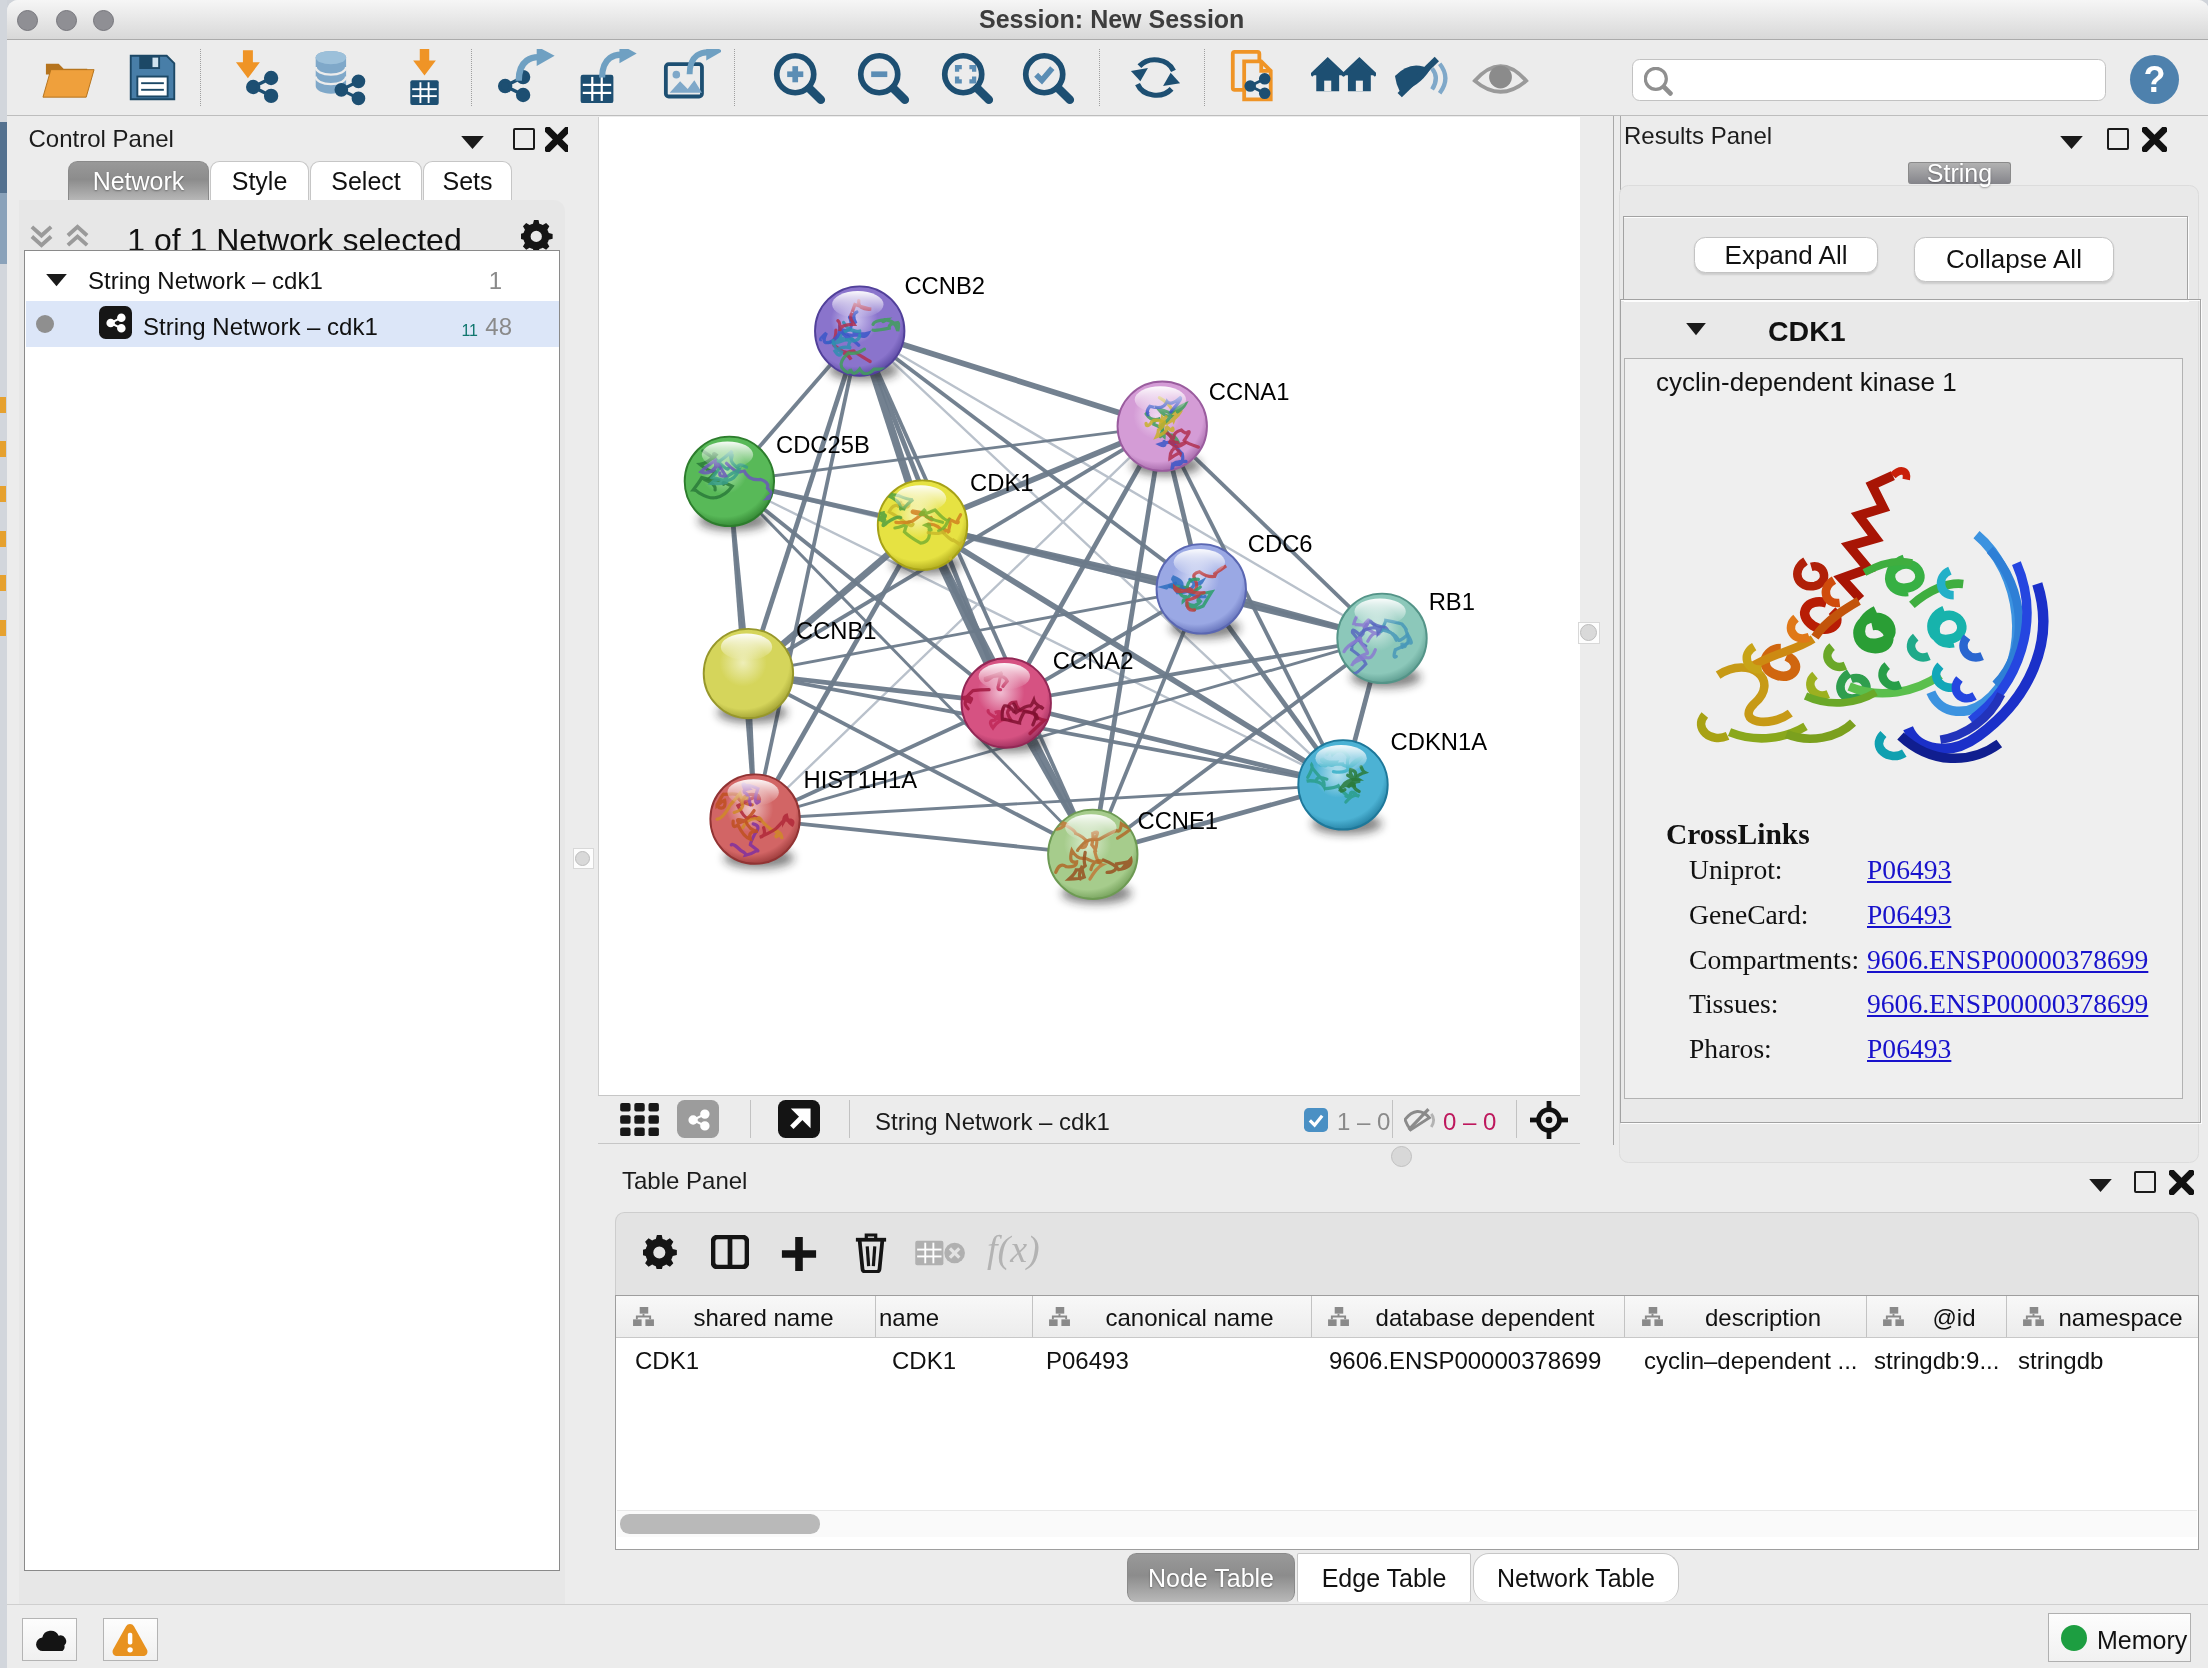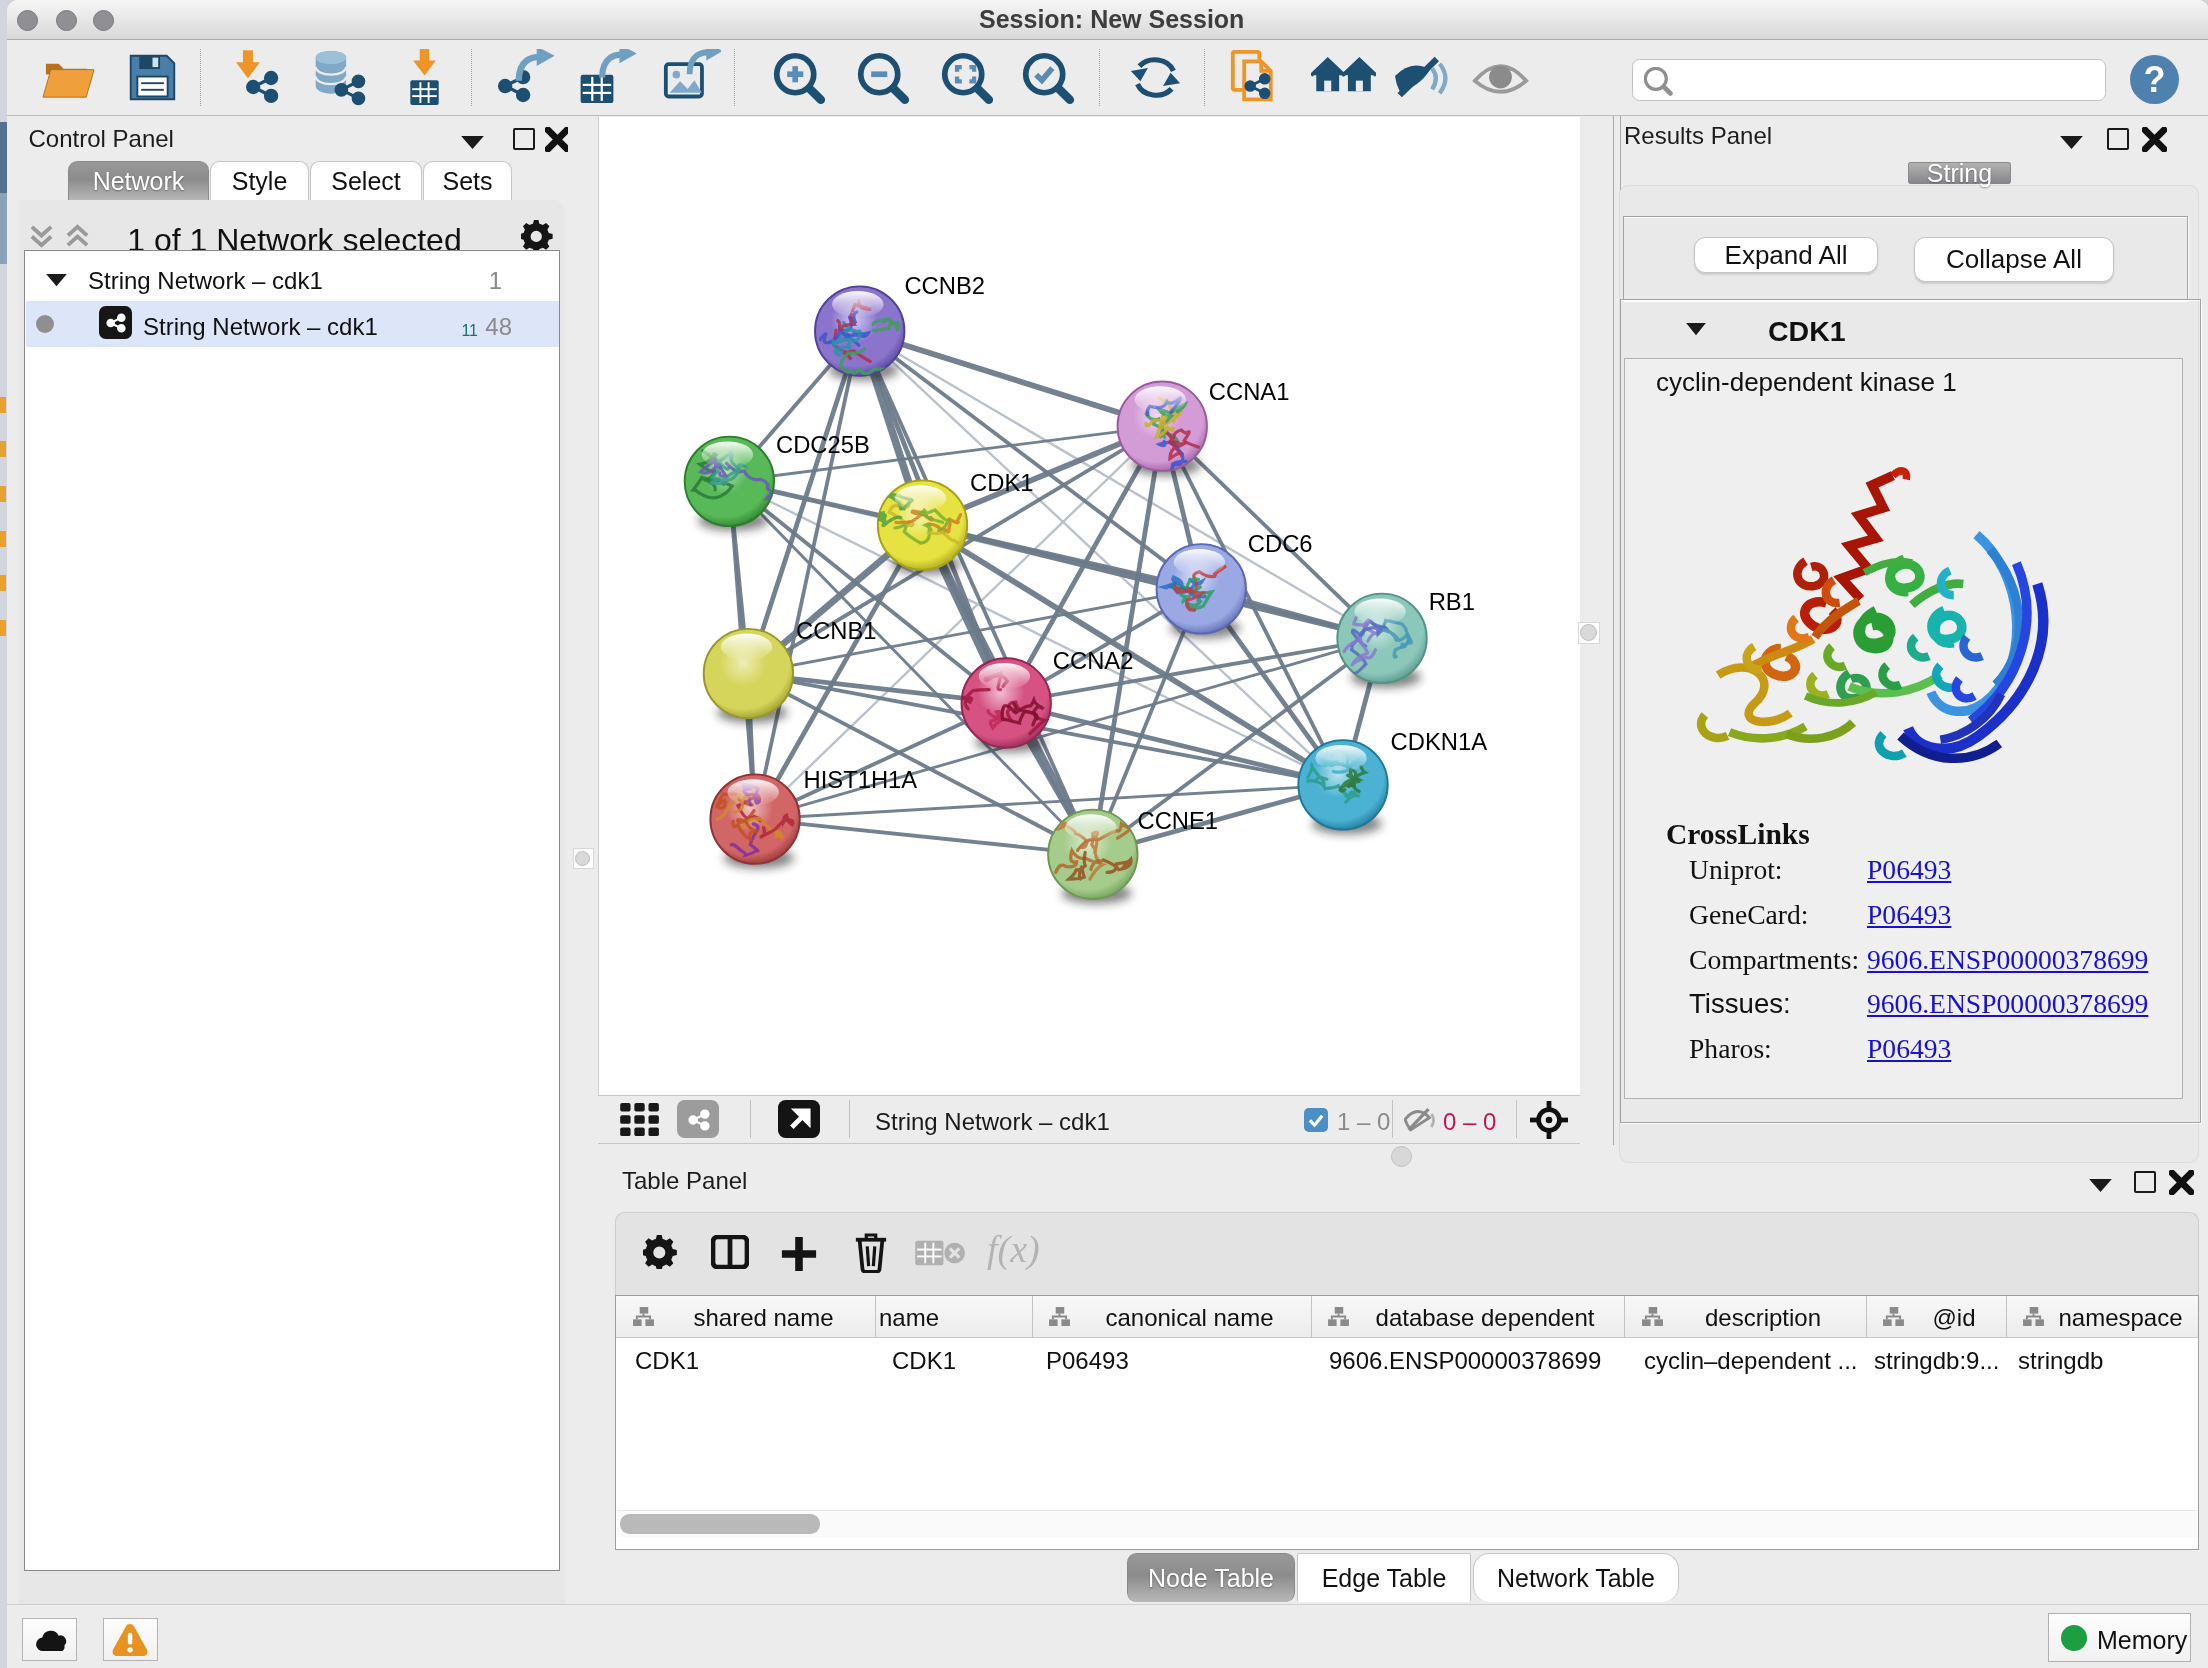--- a/index.html
+++ b/index.html
@@ -375,21 +375,21 @@
     <path fill="none" stroke="#3fae3f" stroke-width="8" d="M212,132 C230,122 248,118 262,122"></path>
     <path fill="none" stroke="#6aa828" stroke-width="8" d="M150,262 C176,274 204,270 224,258"></path>
   </svg>
 <div class="t" style="left:1666px;top:818px;font-family:'Liberation Serif',serif;font-size:29.5px;font-weight:bold">CrossLinks</div>
 <div class="t" style="left:1689px;top:854px;font-family:'Liberation Serif',serif;font-size:27.6px">Uniprot:</div>
 <div class="t" style="left:1867px;top:854px;font-family:'Liberation Serif',serif;font-size:27.6px;color:#1812cc;text-decoration:underline">P06493</div>
 <div class="t" style="left:1689px;top:899px;font-family:'Liberation Serif',serif;font-size:27.6px">GeneCard:</div>
 <div class="t" style="left:1867px;top:899px;font-family:'Liberation Serif',serif;font-size:27.6px;color:#1812cc;text-decoration:underline">P06493</div>
 <div class="t" style="left:1689px;top:944px;font-family:'Liberation Serif',serif;font-size:27.6px">Compartments:</div>
 <div class="t" style="left:1867px;top:944px;font-family:'Liberation Serif',serif;font-size:27.6px;color:#1812cc;text-decoration:underline">9606.ENSP00000378699</div>
-<div class="t" style="left:1689px;top:988px;font-family:Liberation Sans, sans-serif;font-size:27.6px">Tissues:</div>
+<div class="t" style="left:1689px;top:988px;font-family:Liberation Serif, serif;font-size:27.6px">Tissues:</div>
 <div class="t" style="left:1867px;top:988px;font-family:'Liberation Serif',serif;font-size:27.6px;color:#1812cc;text-decoration:underline">9606.ENSP00000378699</div>
 <div class="t" style="left:1689px;top:1033px;font-family:'Liberation Serif',serif;font-size:27.6px">Pharos:</div>
 <div class="t" style="left:1867px;top:1033px;font-family:'Liberation Serif',serif;font-size:27.6px;color:#1812cc;text-decoration:underline">P06493</div>
 <div class="t hdr" style="left:622px;top:1167px">Table Panel</div>
 <svg style="position:absolute;left:2088px;top:1177px" width="25" height="17" viewBox="0 0 26 18">
     <path fill="#1a1a1a" d="M1,2 h24 l-12,14 z"></path>
   </svg>
 <div class="a" style="left:2134px;top:1171px;width:22px;height:22px;border:2.9px solid #1a1a1a;border-radius:1.9px"></div>
 <svg style="position:absolute;left:2169px;top:1170px" width="25" height="25" viewBox="0 0 26 26">
     <g stroke="#111" stroke-width="7" stroke-linecap="round">

